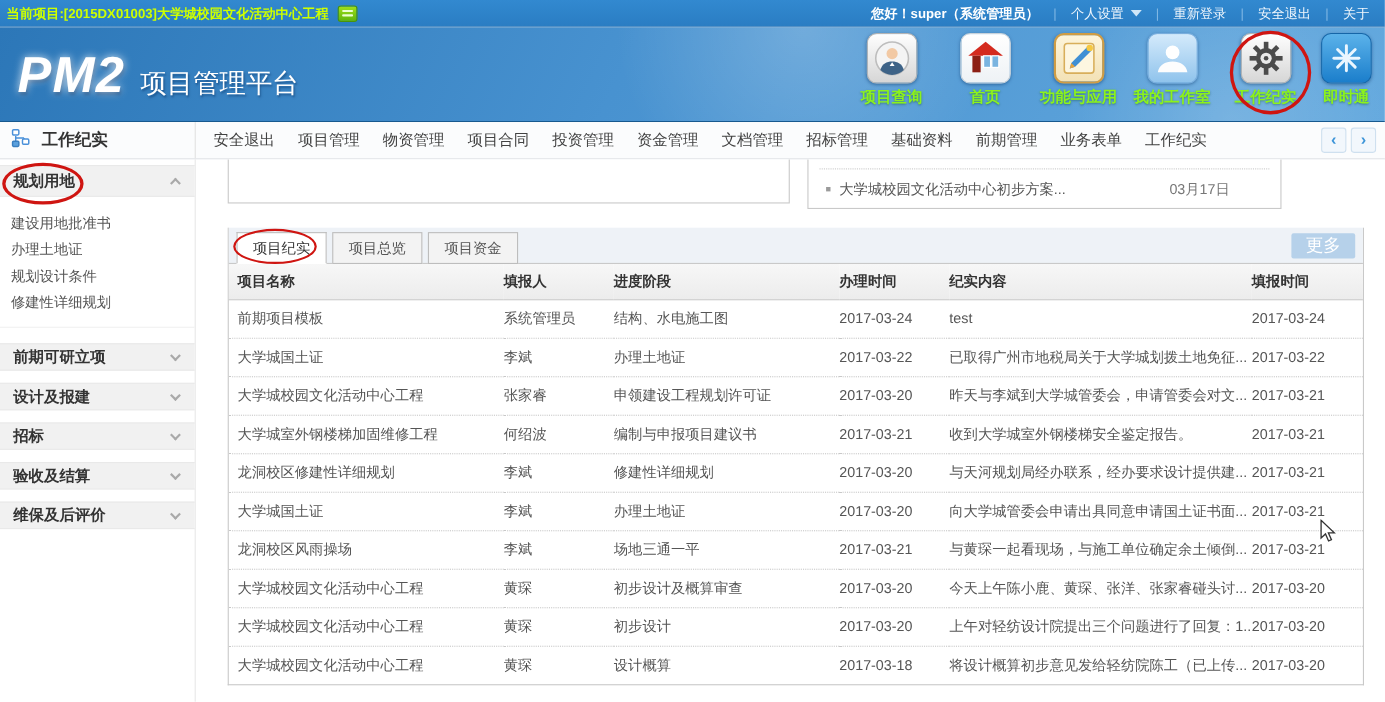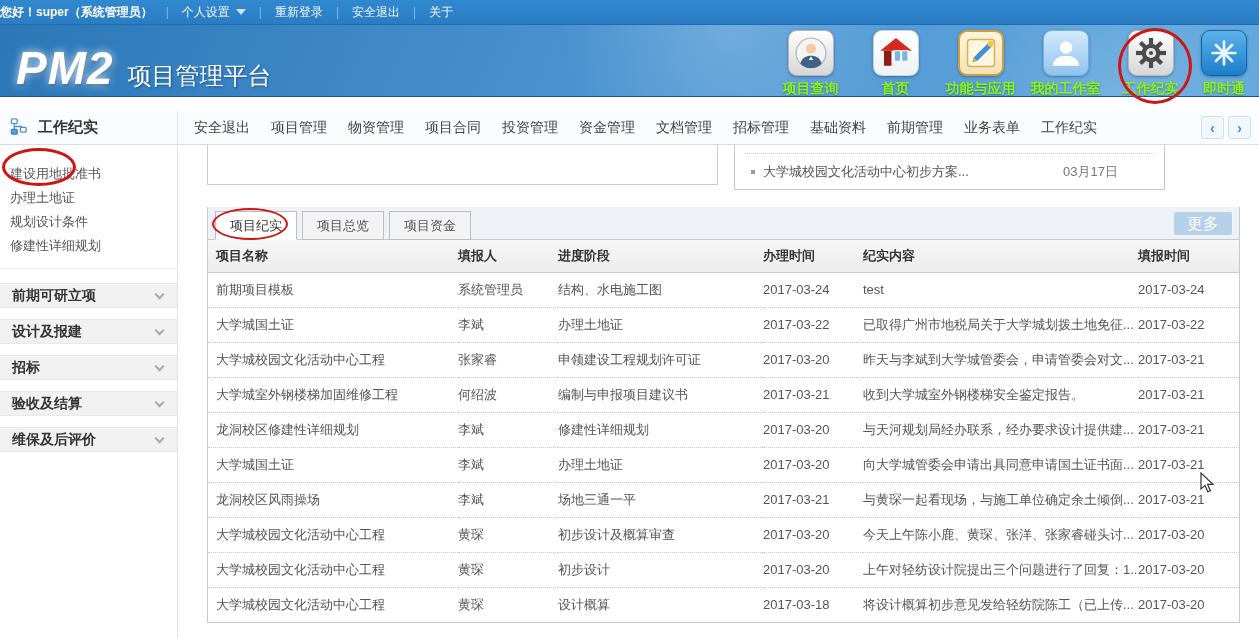--- a/index.html
+++ b/index.html
@@ -17,21 +17,21 @@
            border:1px solid #4a9408;display:inline-flex;flex-direction:column;justify-content:center;gap:2px;padding:0 3px;}
   .chat-ic i{display:block;height:2px;background:#eaffd0;border-radius:1px;}
   .tb-right{display:flex;align-items:center;color:#f2f8fd;padding-right:14px;}
   .tb-greet{font-weight:bold;color:#fff;}
   .tb-sep{color:#7fb7e4;margin:0 13px;}
   .tb-link{cursor:pointer;}
   .caret{display:inline-block;margin-left:6px;width:0;height:0;border-left:5px solid transparent;
          border-right:5px solid transparent;border-top:6px solid #cfe6f8;vertical-align:middle;}
 
   
-  .header{position:absolute;top:25px;left:0;right:0;height:72px;
+  .header{position:absolute;top:25px;left:0;right:0;height:86px;
     background:
       radial-gradient(circle at 730px 0px, rgba(255,255,255,.20), rgba(255,255,255,0) 170px),
       radial-gradient(circle at 1120px 86px, rgba(255,255,255,.16), rgba(255,255,255,0) 150px),
       linear-gradient(115deg,#2c77b8,#4892d0 45%,#64a9de);
     border-bottom:1px solid #17598f;}
   .logo{position:absolute;left:16px;top:16px;display:flex;align-items:baseline;color:#fff;}
   .logo-pm2{font-size:46px;font-weight:bold;font-style:italic;letter-spacing:1px;
             text-shadow:0 0 8px rgba(255,255,255,.8),1px 2px 3px rgba(0,40,90,.5);}
   .logo-sub{font-size:24px;margin-left:14px;text-shadow:1px 1px 2px rgba(0,40,90,.5);}
   .shortcuts{position:absolute;right:4px;top:5px;display:flex;}
@@ -100,20 +100,27 @@
   
   .ann{position:absolute;border:3px solid #cf1511;border-radius:50%;pointer-events:none;}
   .cursor{position:absolute;pointer-events:none;}
 </style>
 </head>
 <body>
 
 <div class="page">
 
   <div class="topbar">
+    <div class="tb-left">
+      <span class="tb-proj">当前项目:[2015DX01003]大学城校园文化活动中心工程</span>
+      <span class="chat-ic">
+          <i></i>
+          <i></i>
+        </span>
+    </div>
     <div class="tb-right">
       <span class="tb-greet">您好！super（系统管理员）</span>
       <span class="tb-sep">|</span>
       <span class="tb-link"><span>个人设置</span><span class="caret"></span></span>
       <span class="tb-sep">|</span>
       <span class="tb-link">重新登录</span>
       <span class="tb-sep">|</span>
       <span class="tb-link">安全退出</span>
       <span class="tb-sep">|</span>
       <span class="tb-link">关于</span>
@@ -236,20 +243,24 @@
       </div>
       <div class="nav-arrows">
         <span class="nav-arrow">‹</span>
         <span class="nav-arrow">›</span>
       </div>
     </div>
   </div>
 
   <div class="bodyrow">
     <aside class="sidebar">
+      <div class="sb-group">
+        <span>规划用地</span>
+        <span class="chev up"></span>
+      </div>
       <div class="sb-subs">
         <div class="sb-sub">建设用地批准书</div>
           <div class="sb-sub">办理土地证</div>
           <div class="sb-sub">规划设计条件</div>
           <div class="sb-sub">修建性详细规划</div>
       </div>
       <div class="sb-group small">
         <span>前期可研立项</span>
           <span class="chev"></span>
       </div>

